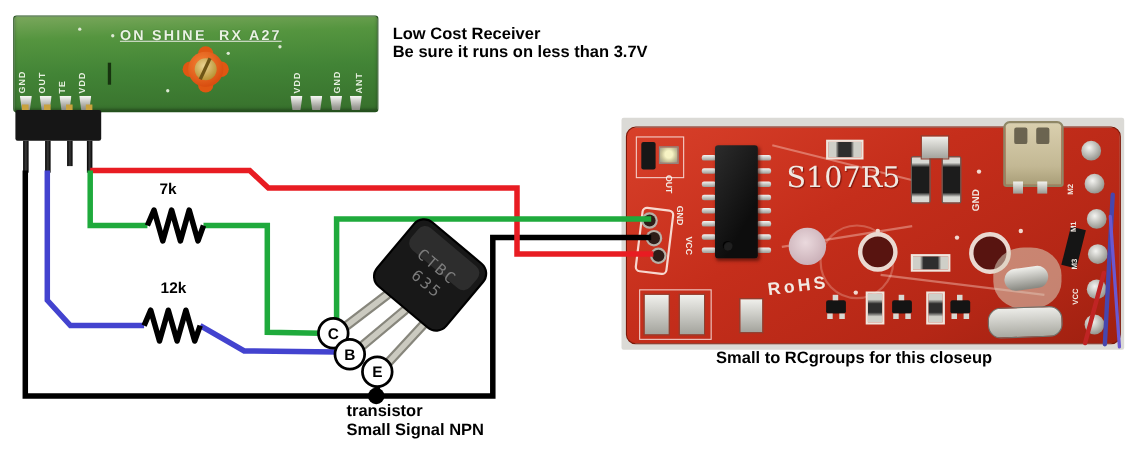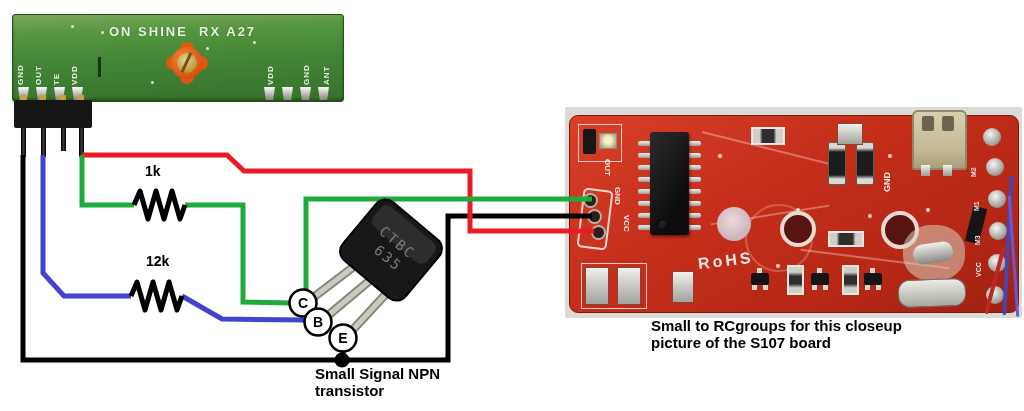--- a/index.html
+++ b/index.html
@@ -1,19 +1,19 @@
 <!DOCTYPE html>
 <html><head>
 <meta charset="utf-8">
 <style>
   html,body{margin:0;padding:0;background:#fff;}
   .stage{position:relative;width:1024px;height:411px;background:#fff;overflow:hidden;
          font-family:"Liberation Sans",sans-serif;}
   .abs{position:absolute;}
-  .pre{white-space:pre;}
+  .pre{white-space:pre;text-decoration:underline;}
   
   .ann{position:absolute;font-weight:bold;font-size:15px;color:#000;line-height:17px;}
   .rlabel{position:absolute;font-weight:bold;font-size:14px;color:#000;}
   
   .rx{position:absolute;left:10px;top:8px;width:340px;height:152px;}
   .rx-board{position:absolute;left:2px;top:6px;width:330px;height:86px;border-radius:3px;
     background:linear-gradient(178deg,#7aa75c 0%,#55953f 22%,#428436 55%,#37702c 100%);
     border:1px solid #23511c;box-shadow:inset 0 -2px 3px rgba(0,0,0,.35);}
   .rx-title{position:absolute;left:96px;top:9px;color:#eaf3e3;font-size:13px;font-weight:bold;
     letter-spacing:2px;text-shadow:0 0 1px #2c5b22;}
@@ -143,20 +143,21 @@
     <div class="icpin" style="left:123px;top:46px;"></div>
     <div class="icpin" style="left:123px;top:58px;"></div>
     <div class="icpin" style="left:123px;top:70px;"></div>
     <div class="icpin" style="left:123px;top:82px;"></div>
     <div class="icpin" style="left:123px;top:94px;"></div>
     <div class="icpin" style="left:123px;top:106px;"></div>
     <div class="icpin" style="left:123px;top:118px;"></div>
     <div class="abs" style="left:85px;top:25px;width:39px;height:103px;background:linear-gradient(120deg,#2c2c2c,#0d0d0d 70%);border-radius:3px;box-shadow:1px 2px 3px rgba(60,10,5,.6);"></div>
     <div class="abs" style="left:92px;top:112px;width:9px;height:9px;border-radius:50%;background:#1f1f1f;box-shadow:inset 1px 1px 1px #000;"></div>
 
+    <div class="abs" style="left:150px;top:40px;font-family:'DejaVu Serif',serif;font-size:26px;color:#f1e8e1;text-shadow:1px 1px 1px rgba(90,10,5,.7);">S107R5</div>
     <div class="abs" style="left:133px;top:145px;font-size:16px;font-weight:600;letter-spacing:3px;color:#f2e9e2;transform:rotate(-7deg);">RoHS</div>
 
     <div class="abs" style="left:13px;top:17px;width:42px;height:36px;border:1px solid rgba(255,255,255,.75);"></div>
     <div class="abs" style="left:18px;top:22px;width:13px;height:25px;background:#171717;border-radius:2px;"></div>
     <div class="abs" style="left:34px;top:26px;width:16px;height:14px;border:1px solid #8c8c86;background:radial-gradient(circle at 50% 45%,#f7f3c4 30%,#c9c49a 60%,#8f8f88);"></div>
     <div class="abs" style="left:186px;top:20px;width:30px;height:14px;border:2px solid #efe6de;background:linear-gradient(90deg,#cfcfc8 22%,#2e2e2e 32%,#2e2e2e 68%,#cfcfc8 78%);"></div>
 
     <div class="abs" style="left:263px;top:35px;width:16px;height:41px;background:linear-gradient(#d9d9d4 12%,#1c1c1c 22%,#1c1c1c 78%,#d9d9d4 88%);border:1px solid #5f5f5a;border-radius:2px;"></div>
     <div class="abs" style="left:291px;top:35px;width:16px;height:41px;background:linear-gradient(#d9d9d4 12%,#1c1c1c 22%,#1c1c1c 78%,#d9d9d4 88%);border:1px solid #5f5f5a;border-radius:2px;"></div>
 
@@ -245,24 +246,27 @@
     <circle cx="342" cy="360" r="7.5" fill="#000"></circle>
 
     <circle cx="303" cy="303" r="13.5" fill="#fff" stroke="#000" stroke-width="2.5"></circle>
     <circle cx="318" cy="322" r="13.5" fill="#fff" stroke="#000" stroke-width="2.5"></circle>
     <circle cx="343" cy="338" r="13.5" fill="#fff" stroke="#000" stroke-width="2.5"></circle>
     <text x="303" y="308" text-anchor="middle" font-size="14" font-weight="bold" font-family="Liberation Sans, sans-serif" fill="#000">C</text>
     <text x="318" y="327" text-anchor="middle" font-size="14" font-weight="bold" font-family="Liberation Sans, sans-serif" fill="#000">B</text>
     <text x="343" y="343" text-anchor="middle" font-size="14" font-weight="bold" font-family="Liberation Sans, sans-serif" fill="#000">E</text>
   </svg>
 
-  <div class="rlabel" style="left:145px;top:163px;">1k</div>
+  <div class="ann" style="left:357px;top:22px;">
+    <div>Low Cost Receiver</div>
+    <div>Be sure it runs on less than 3.7V</div>
+  </div>
+  <div class="rlabel" style="left:145px;top:163px;">7k</div>
   <div class="rlabel" style="left:146px;top:253px;">12k</div>
   <div class="ann" style="left:315px;top:365px;">
+    <div>transistor</div>
     <div>Small Signal NPN</div>
-    <div>transistor</div>
   </div>
   <div class="ann" style="left:651px;top:317px;">
     <div>Small to RCgroups for this closeup</div>
-    <div>picture of the S107 board</div>
   </div>
 
 </div>
 
 </body></html>

